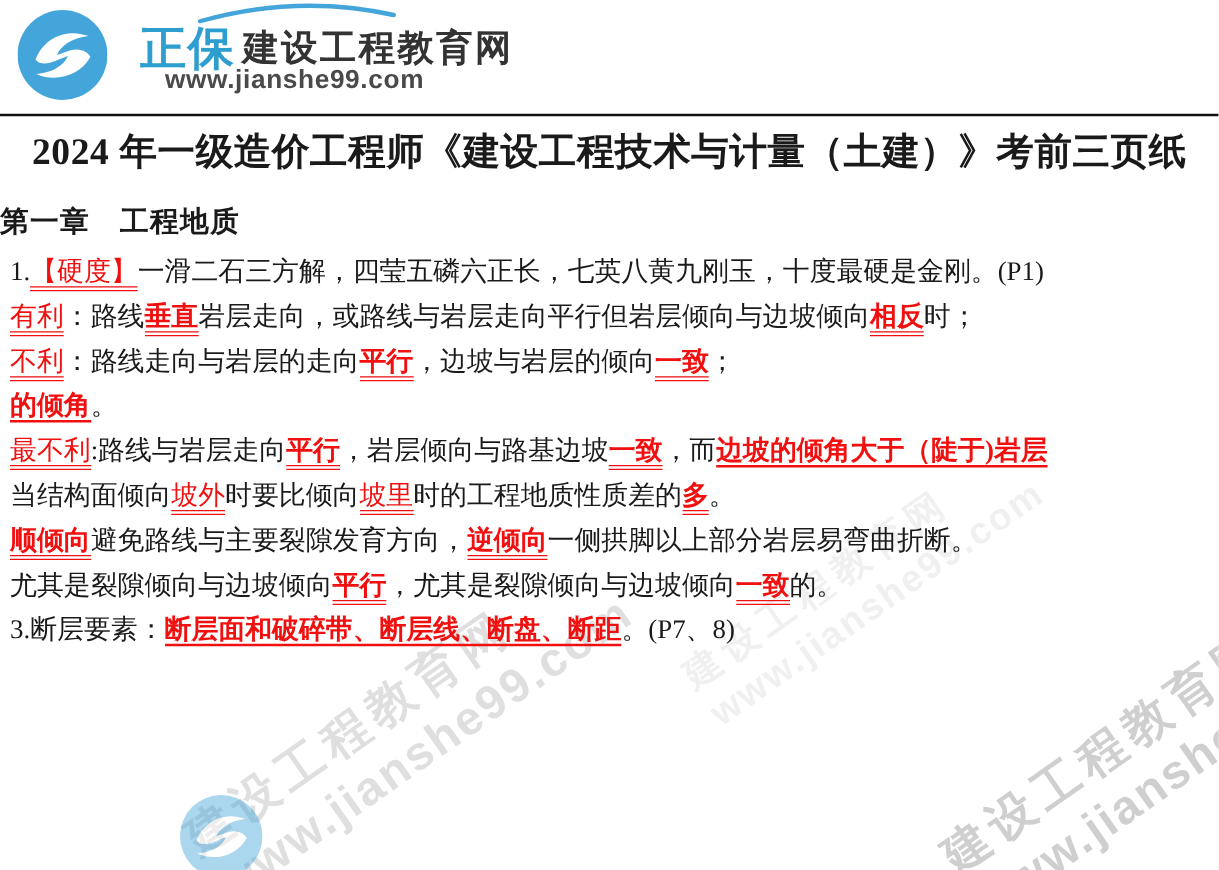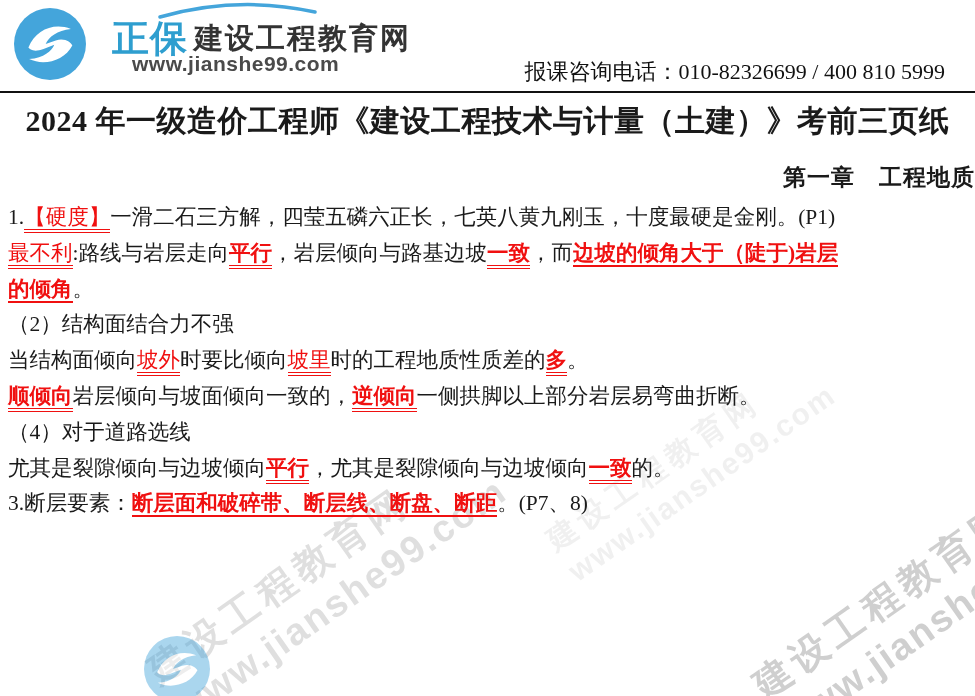--- a/index.html
+++ b/index.html
@@ -25,21 +25,21 @@
   .brand-rest{font-size:29px;color:#333;letter-spacing:2px;}
   .brand-swoosh{position:absolute;left:158px;top:1px;}
   .brand-url{position:absolute;left:132px;top:52px;
     font-family:"Liberation Sans","DejaVu Sans",sans-serif;font-weight:bold;
     font-size:21px;color:#4a4a4a;letter-spacing:0.5px;}
   .phone{position:absolute;right:30px;top:57px;font-size:22px;color:#111;white-space:nowrap;}
   .header-rule{position:absolute;left:0;right:0;top:91px;border-top:2px solid #111;height:0;}
   
   .doc-title{position:absolute;left:0;right:0;top:101px;text-align:center;
     font-size:30px;font-weight:bold;letter-spacing:0.5px;white-space:nowrap;}
-  .chapter-heading{position:absolute;left:0;right:0;top:162px;text-align:right;
+  .chapter-heading{position:absolute;left:0;right:0;top:162px;text-align:left;
     font-size:23px;font-weight:bold;letter-spacing:1px;}
   
   .doc-body{position:absolute;left:8px;top:200px;right:0;
     font-size:21.5px;line-height:35.8px;white-space:nowrap;}
   .line{height:35.8px;}
   .seg-k{color:var(--dark);}
   .seg-ru{color:var(--red);border-bottom:4px double var(--red);margin-top:24px;}
   .seg-rub{color:var(--red);border-bottom:4px double var(--red);font-weight:bold;}
   .seg-rsb{color:var(--red);border-bottom:2px solid var(--red);font-weight:bold;}
   
@@ -79,31 +79,30 @@
     <path d="M20 55 C30 30 55 20 79 29 C60 31 48 40 44 50 L58 45 C71 41 79 48 81 52 C70 73 42 81 21 71 C42 69 52 60 56 51 L41 57 C28 62 22 58 20 55 Z" fill="#fff"></path>
   </svg>
   <svg class="brand-swoosh" width="160" height="18">
     <path d="M2 16 Q80 -6 157 11" stroke="#44A5DB" stroke-width="3.5" fill="none" stroke-linecap="round"></path>
   </svg>
   <div class="brand-row">
     <span class="brand-cn">正保</span>
     <span class="brand-rest">建设工程教育网</span>
   </div>
   <div class="brand-url">www.jianshe99.com</div>
-  <div class="phone">报课咨询电话：010-82326699 / 400 810 5999</div>
   <div class="header-rule"></div>
 
   <div class="doc-title">2024 年一级造价工程师《建设工程技术与计量（土建）》考前三页纸</div>
   <div class="chapter-heading">第一章　工程地质</div>
 
   <div class="doc-body">
       <div class="line"><span class="seg-k">1.</span><span class="seg-ru">【硬度】</span><span class="seg-k">一滑二石三方解，四莹五磷六正长，七英八黄九刚玉，十度最硬是金刚。(P1)</span></div>
+      <div class="line"><span class="seg-ru">有利</span><span class="seg-k">：路线</span><span class="seg-rub">垂直</span><span class="seg-k">岩层走向，或路线与岩层走向平行但岩层倾向与边坡倾向</span><span class="seg-rub">相反</span><span class="seg-k">时；</span></div>
+      <div class="line"><span class="seg-ru">不利</span><span class="seg-k">：路线走向与岩层的走向</span><span class="seg-rub">平行</span><span class="seg-k">，边坡与岩层的倾向</span><span class="seg-rub">一致</span><span class="seg-k">；</span></div>
+      <div class="line"><span class="seg-rsb">的倾角</span><span class="seg-k">。</span></div>
       <div class="line"><span class="seg-ru">最不利</span><span class="seg-k">:路线与岩层走向</span><span class="seg-rub">平行</span><span class="seg-k">，岩层倾向与路基边坡</span><span class="seg-rub">一致</span><span class="seg-k">，而</span><span class="seg-rsb">边坡的倾角大于（陡于)岩层</span></div>
-      <div class="line"><span class="seg-rsb">的倾角</span><span class="seg-k">。</span></div>
-      <div class="line"><span class="seg-k">（2）结构面结合力不强</span></div>
       <div class="line"><span class="seg-k">当结构面倾向</span><span class="seg-ru">坡外</span><span class="seg-k">时要比倾向</span><span class="seg-ru">坡里</span><span class="seg-k">时的工程地质性质差的</span><span class="seg-rub">多</span><span class="seg-k">。</span></div>
-      <div class="line"><span class="seg-rub">顺倾向</span><span class="seg-k">岩层倾向与坡面倾向一致的，</span><span class="seg-rub">逆倾向</span><span class="seg-k">一侧拱脚以上部分岩层易弯曲折断。</span></div>
-      <div class="line"><span class="seg-k">（4）对于道路选线</span></div>
+      <div class="line"><span class="seg-rub">顺倾向</span><span class="seg-k">避免路线与主要裂隙发育方向，</span><span class="seg-rub">逆倾向</span><span class="seg-k">一侧拱脚以上部分岩层易弯曲折断。</span></div>
       <div class="line"><span class="seg-k">尤其是裂隙倾向与边坡倾向</span><span class="seg-rub">平行</span><span class="seg-k">，尤其是裂隙倾向与边坡倾向</span><span class="seg-rub">一致</span><span class="seg-k">的。</span></div>
       <div class="line"><span class="seg-k">3.断层要素：</span><span class="seg-rsb">断层面和破碎带、断层线、断盘、断距</span><span class="seg-k">。(P7、8)</span></div>
     </div>
 
 </div>
 
 </body></html>

